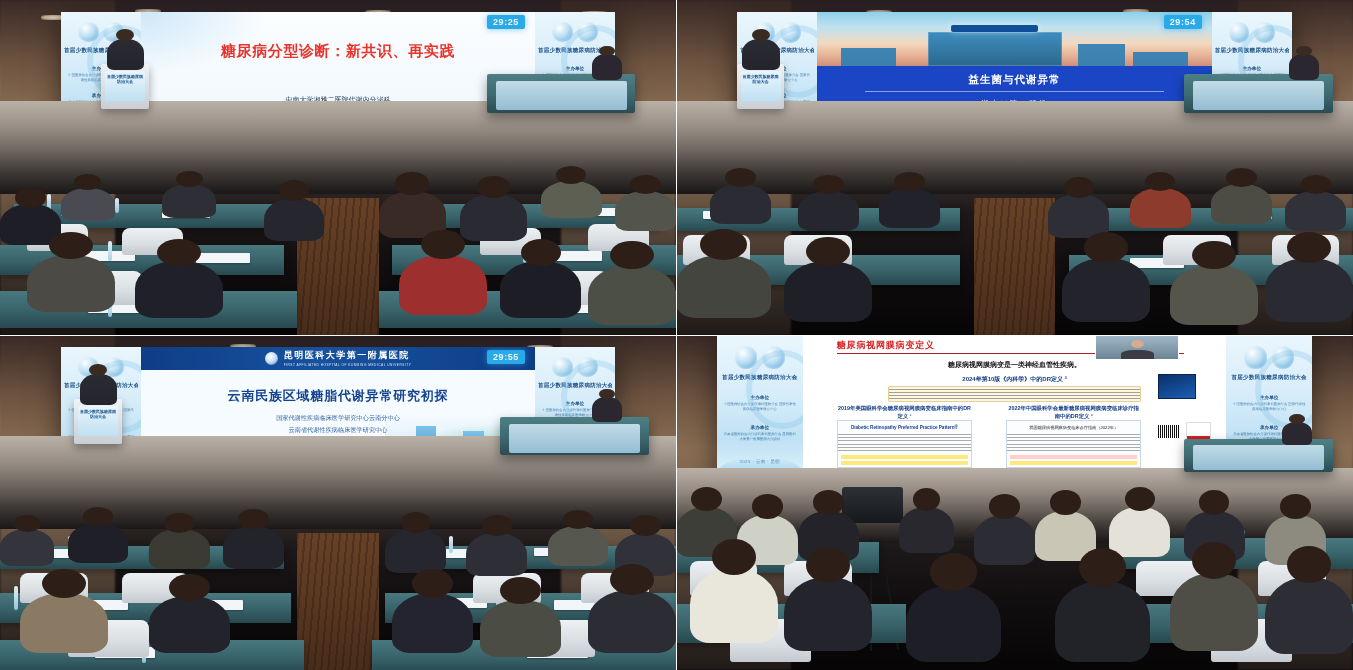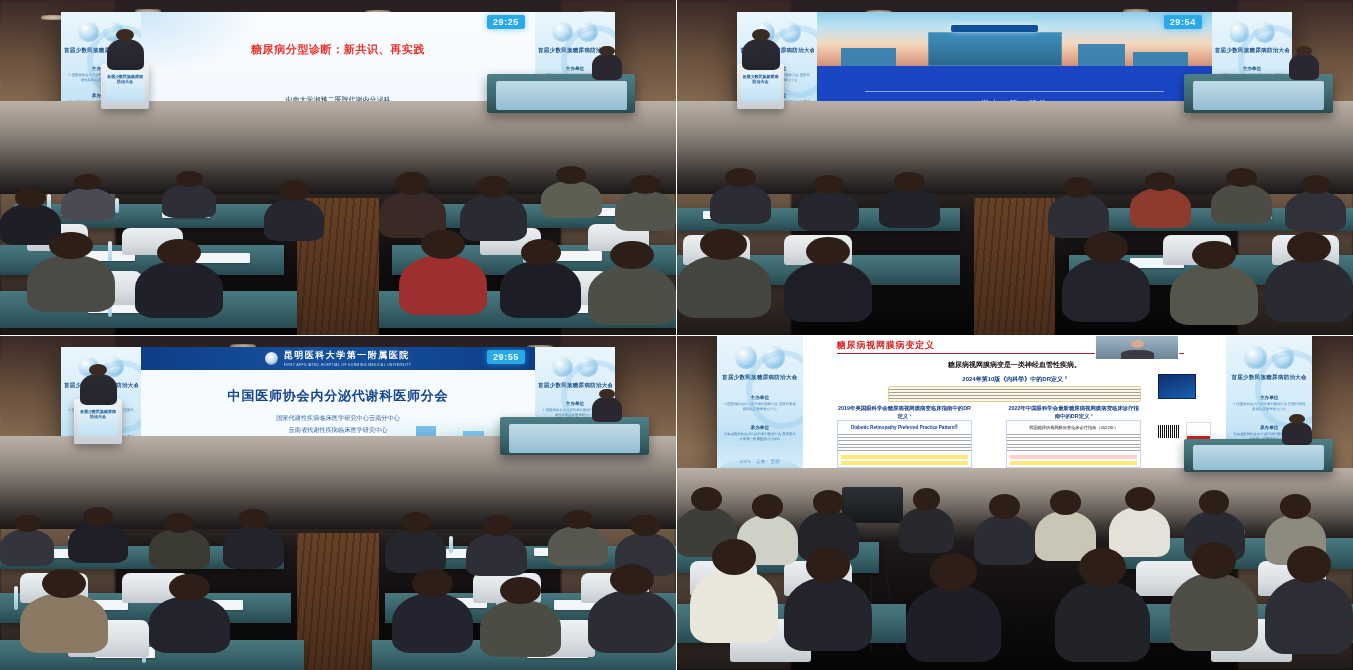--- a/index.html
+++ b/index.html
@@ -68,21 +68,21 @@
       background:#2aa9e8; color:#eaf8ff; font-weight:700;
       font-size:9px; letter-spacing:.6px; padding:2px 6px 2px 6px; border-radius:2px;
       box-shadow:0 0 6px rgba(42,169,232,.6); font-family:"Liberation Sans", sans-serif; }
 
   
   .slideA { position:absolute; inset:0;
       background:linear-gradient(180deg,#fbfdff 0%, #f3f9fe 60%, #eef7fd 100%); }
   .slideA .deco-tl { position:absolute; left:0; top:0; width:32%; height:46%;
       background:radial-gradient(ellipse at 0% 0%, rgba(150,205,240,.45), rgba(150,205,240,0) 70%); }
   .slideA h1 { position:absolute; top:22%; left:6%; right:6%; text-align:center;
-      color:#e8342b; font-size:11px; font-weight:700; letter-spacing:.6px; }
+      color:#e8342b; font-size:15px; font-weight:700; letter-spacing:.6px; }
   .slideA .speaker { position:absolute; top:46%; left:0; right:0; text-align:center;
       color:#22374d; font-size:8px; letter-spacing:3px; }
   .slideA .aff { position:absolute; top:60%; left:0; right:0; text-align:center;
       color:#23405c; font-size:7px; line-height:1.9; }
   .slideA .city { position:absolute; left:6%; right:6%; bottom:8%; height:16%;
       background:
         linear-gradient(90deg, rgba(80,170,220,0) 0%, rgba(80,170,220,.0) 18%, rgba(70,160,215,.65) 30%, rgba(120,95,200,.55) 44%, rgba(60,150,210,.6) 56%, rgba(70,165,215,.0) 76%);
       -webkit-mask-image:repeating-linear-gradient(90deg,#000 0 4px, transparent 4px 7px);
               mask-image:repeating-linear-gradient(90deg,#000 0 4px, transparent 4px 7px);
       border-bottom:1px solid rgba(210,110,140,.6); }
@@ -406,20 +406,21 @@
         <div class="main-screen">
           <div class="slideB">
             <div class="photo">
               <div class="bldg main-b"></div>
               <div class="sign"></div>
               <div class="bldg" style="left:6%;width:14%;height:34%"></div>
               <div class="bldg" style="left:66%;width:12%;height:40%"></div>
               <div class="bldg" style="left:80%;width:14%;height:26%"></div>
             </div>
             <div class="band"></div>
+            <h1>益生菌与代谢异常</h1>
             <div class="rule"></div>
             <div class="who">浙大二院　郑超</div>
             <div class="cn-tag">浙江省西医发源地 · 中国首家三甲医院</div>
             <div class="en-tag">The Needs of Patients and Customers Come First</div>
           </div>
           <div class="timer">29:54</div>
         </div>
 
         <div class="side-banner">
           <div class="sb-logo">
@@ -531,21 +532,21 @@
 
         <div class="main-screen">
           <div class="slideC">
             <div class="hdr">
               <div class="mark"></div>
               <div class="names">
                 <div class="cn">昆明医科大学第一附属医院</div>
                 <div class="en">FIRST AFFILIATED HOSPITAL OF KUNMING MEDICAL UNIVERSITY</div>
               </div>
             </div>
-            <h1>中国医师协会内分泌代谢科医师分会</h1>
+            <h1>云南民族区域糖脂代谢异常研究初探</h1>
             <div class="aff">
               <div>国家代谢性疾病临床医学研究中心云南分中心</div>
               <div>云南省代谢性疾病临床医学研究中心</div>
               <div>昆明医科大学第一附属医院</div>
             </div>
             <div class="meta">
               <div>汇报人：徐玉善</div>
               <div>时间：2025.12.13</div>
             </div>
             <div class="skyline">

